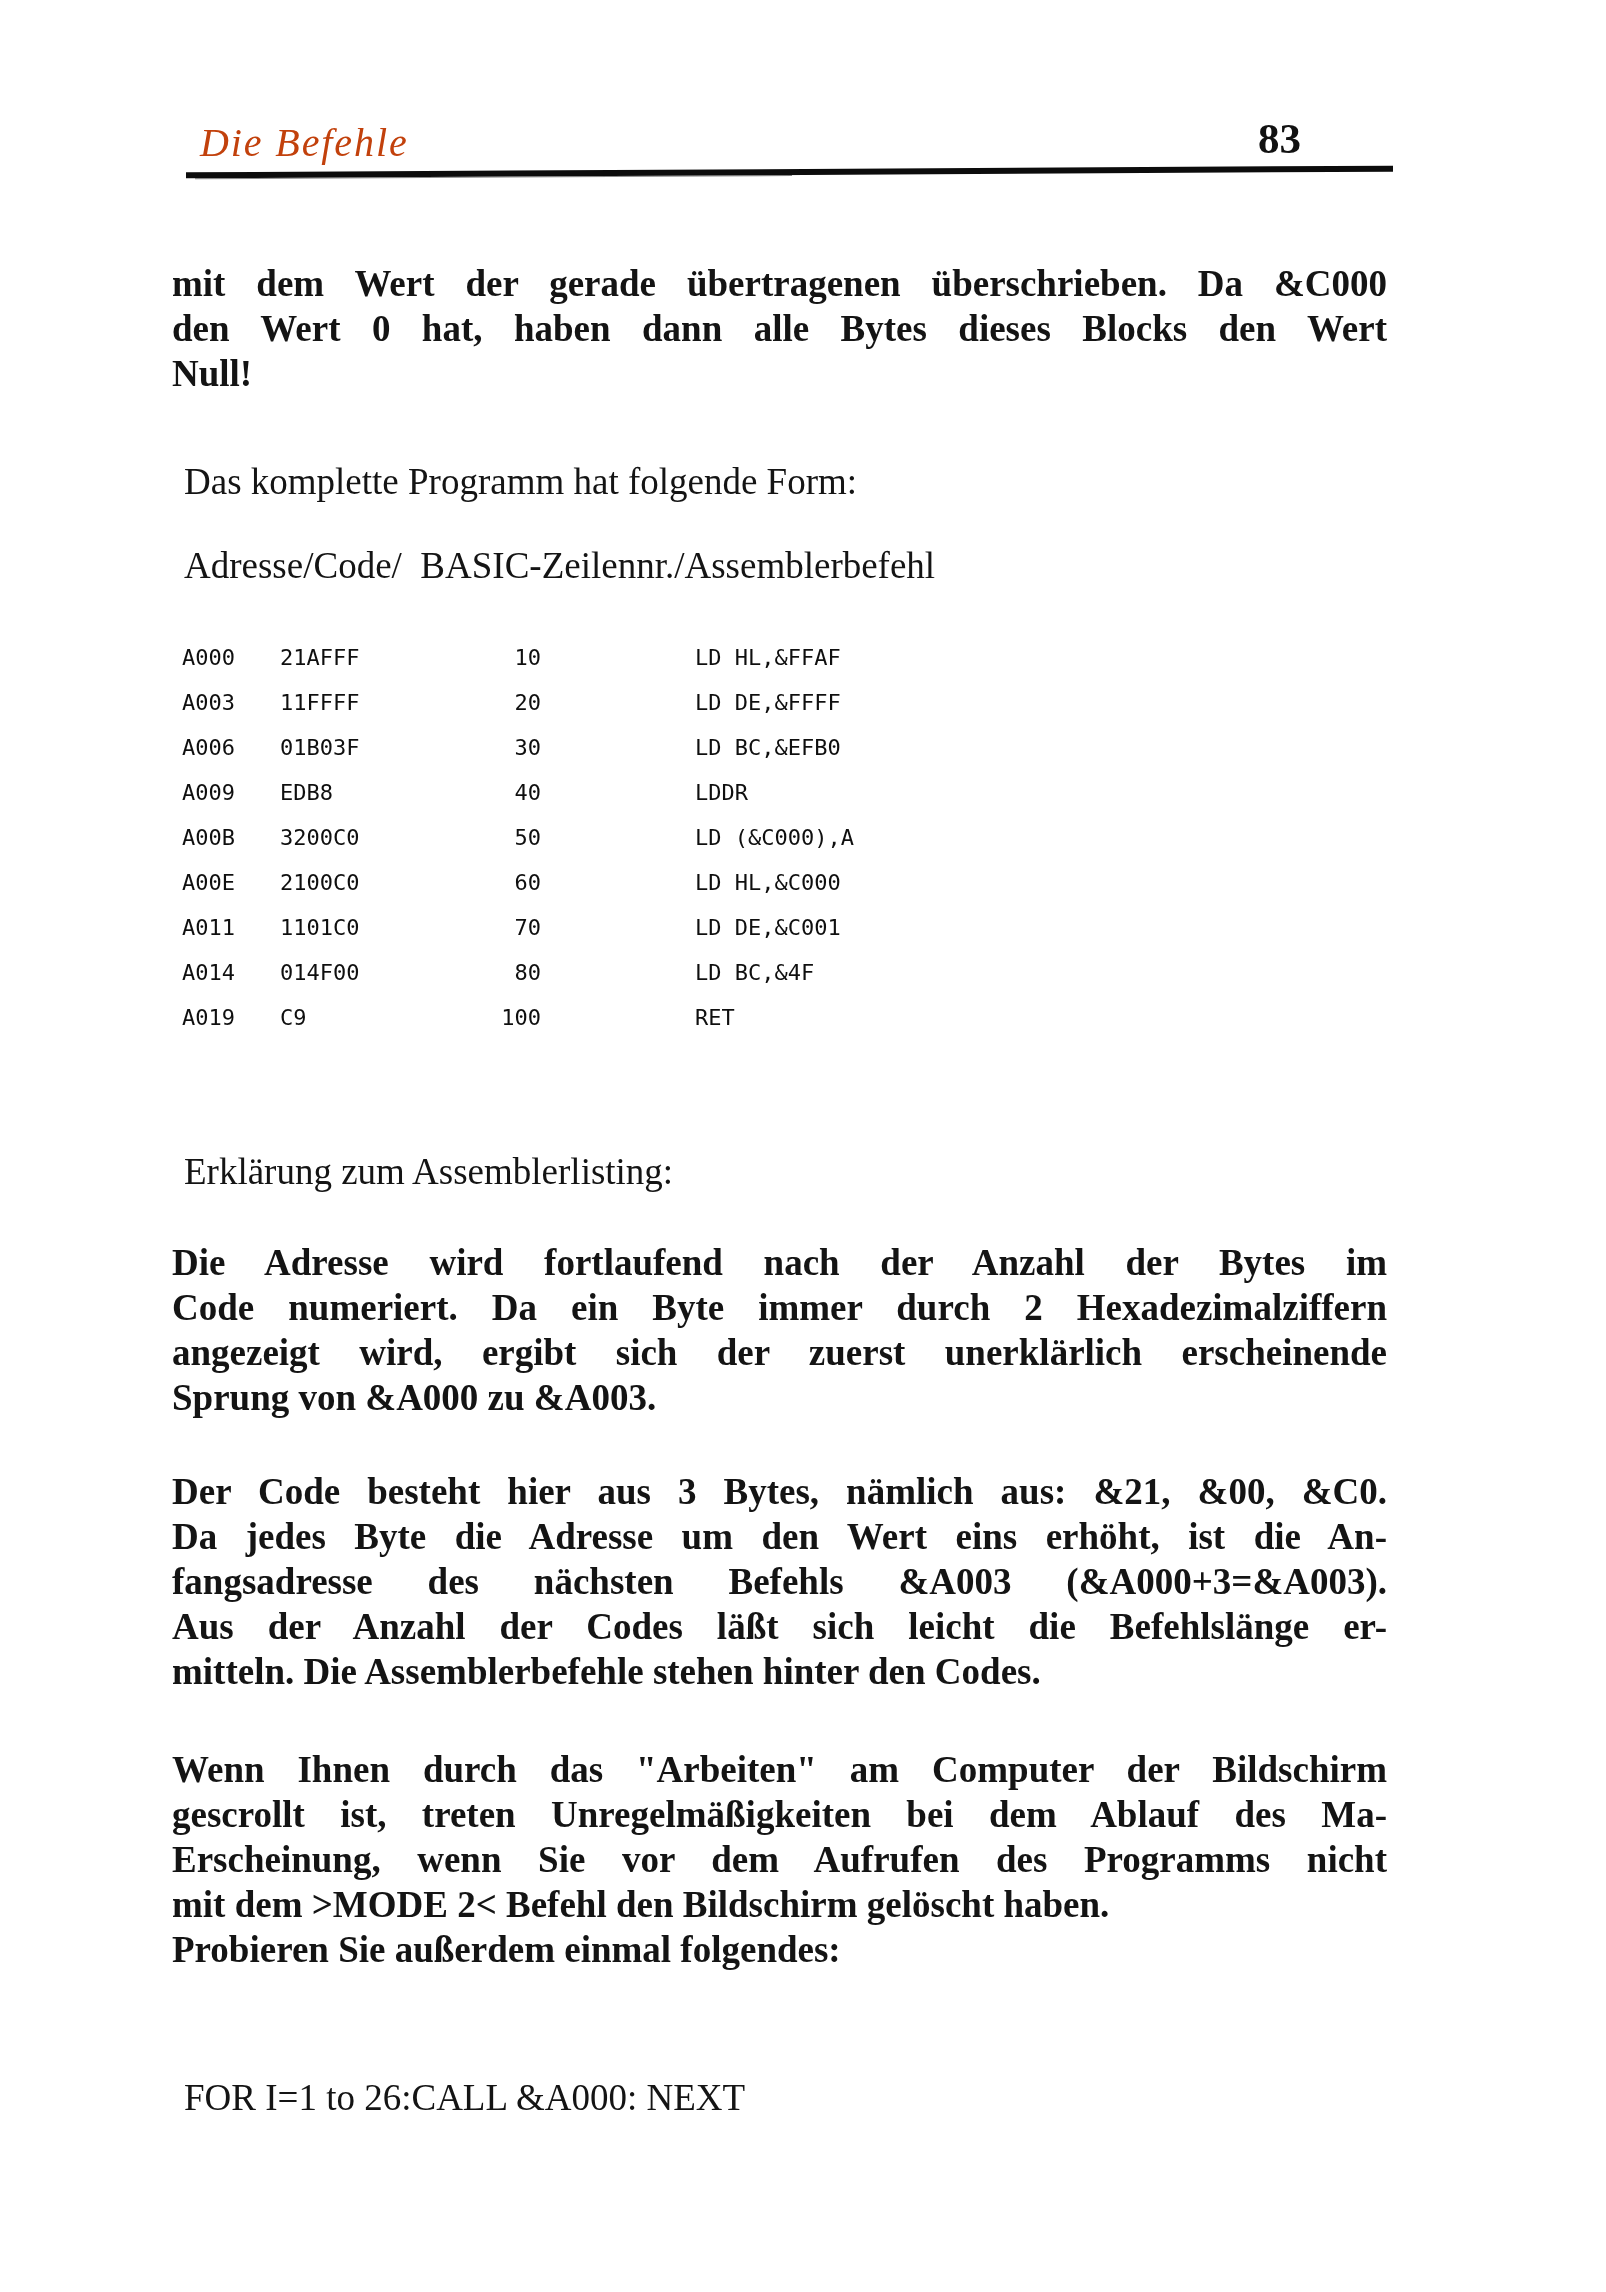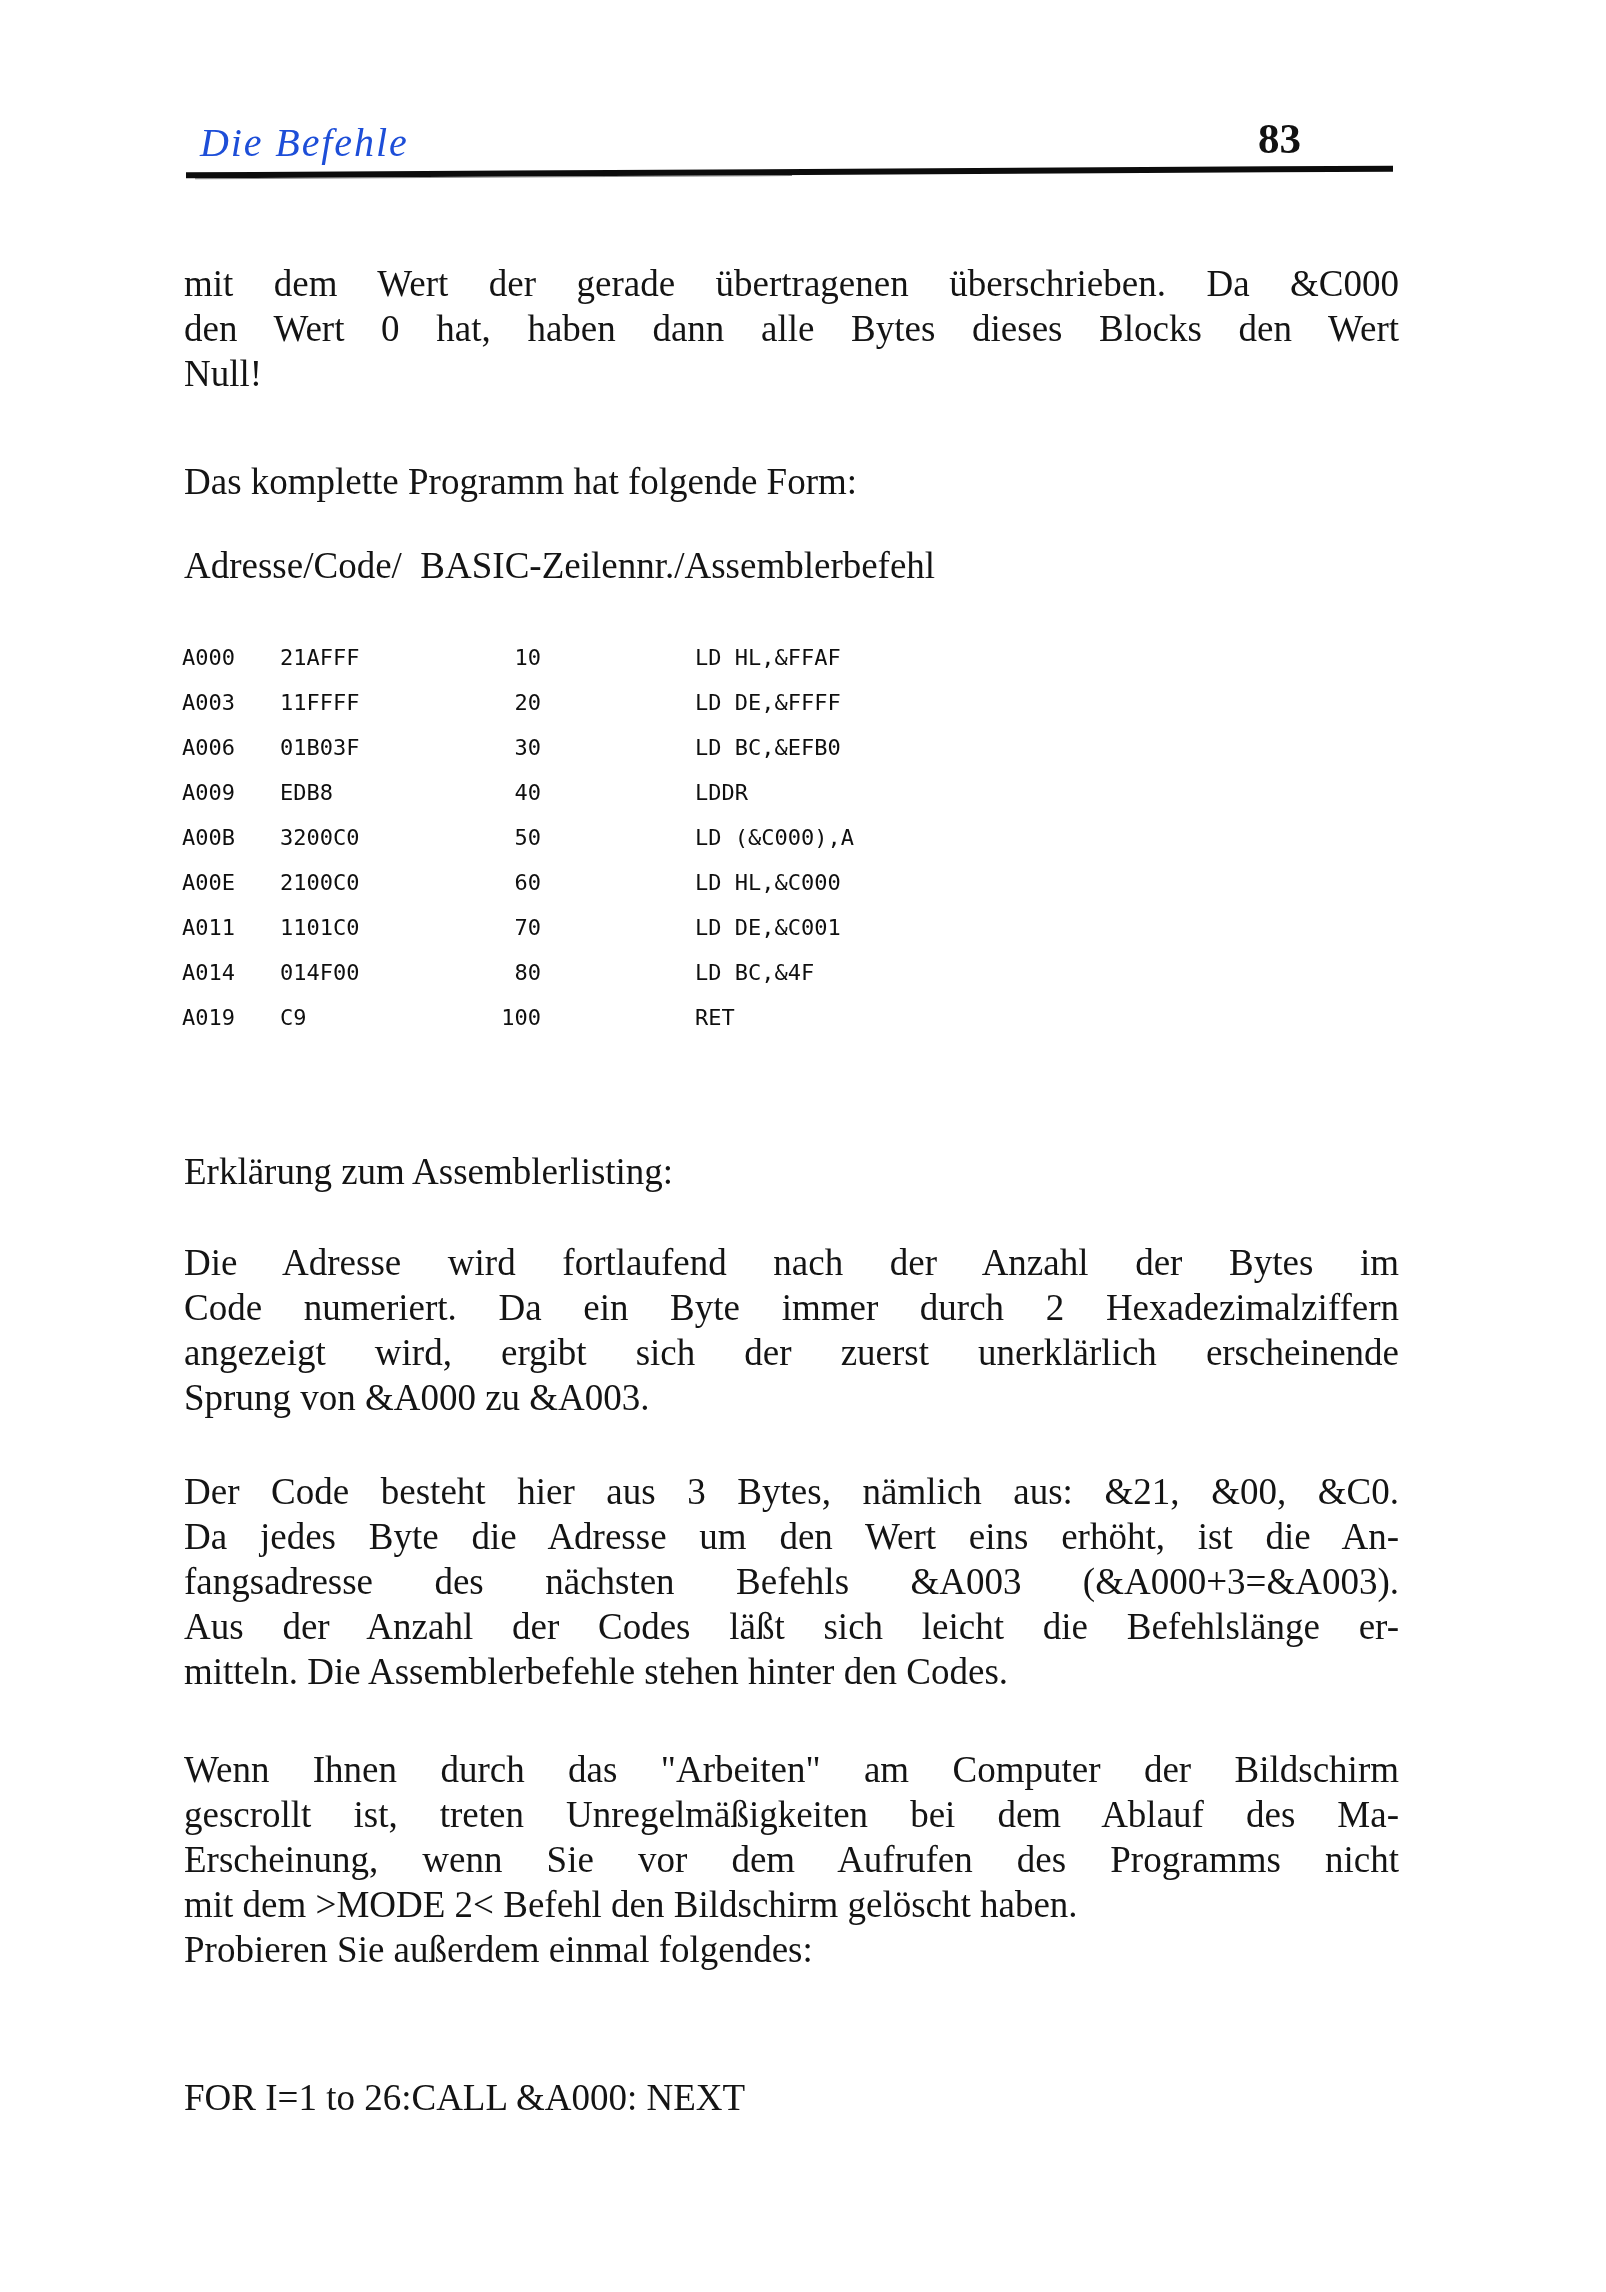--- a/index.html
+++ b/index.html
@@ -10,39 +10,39 @@
     background:#ffffff;
     color:#141414;
     font-family:"Liberation Serif", serif;
     overflow:hidden;
   }
 
   
   .hdr-title {
     position:absolute; left:200px; top:119px;
     font-size:40px; font-style:italic; letter-spacing:1.9px;
-    color:#1d4ed8;
+    color:#c2410c;
   }
   .hdr-pagenum {
     position:absolute; left:1208px; top:114px; width:93px;
     text-align:right; font-size:43px; font-weight:bold; color:#111;
   }
   .hdr-rule {
     position:absolute; left:186px; top:169px; width:1207px; height:5.6px;
     background:#0c0c0c; transform:rotate(-0.32deg);
   }
   .hdr-rule::after{
     content:""; position:absolute; left:9.3px; top:5.6px; width:597px; height:1.9px;
     background:#2a2a2a; opacity:.55;
   }
 
   
   .para {
-    position:absolute; left:184px; width:1215px;
-    font-size:37px; line-height:45px;
+    position:absolute; left:172px; width:1215px;
+    font-size:37px; line-height:45px;font-weight:bold;
   }
   .bodyline { text-align:justify; text-align-last:justify; }
   .bodyline.noj { text-align-last:left; }
 
   .sline {
     position:absolute; left:184px;
     font-size:37px; line-height:45px; white-space:pre;
   }
 
   

